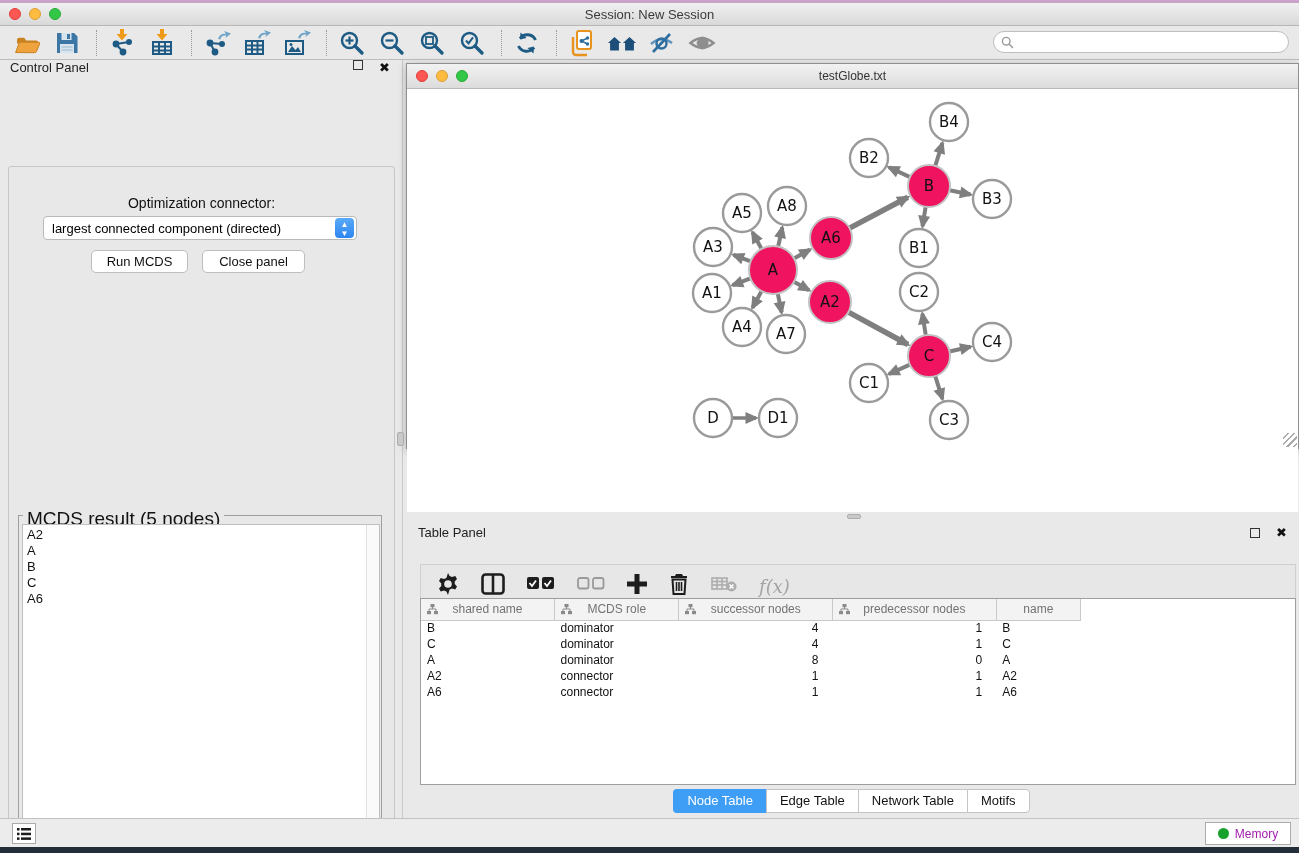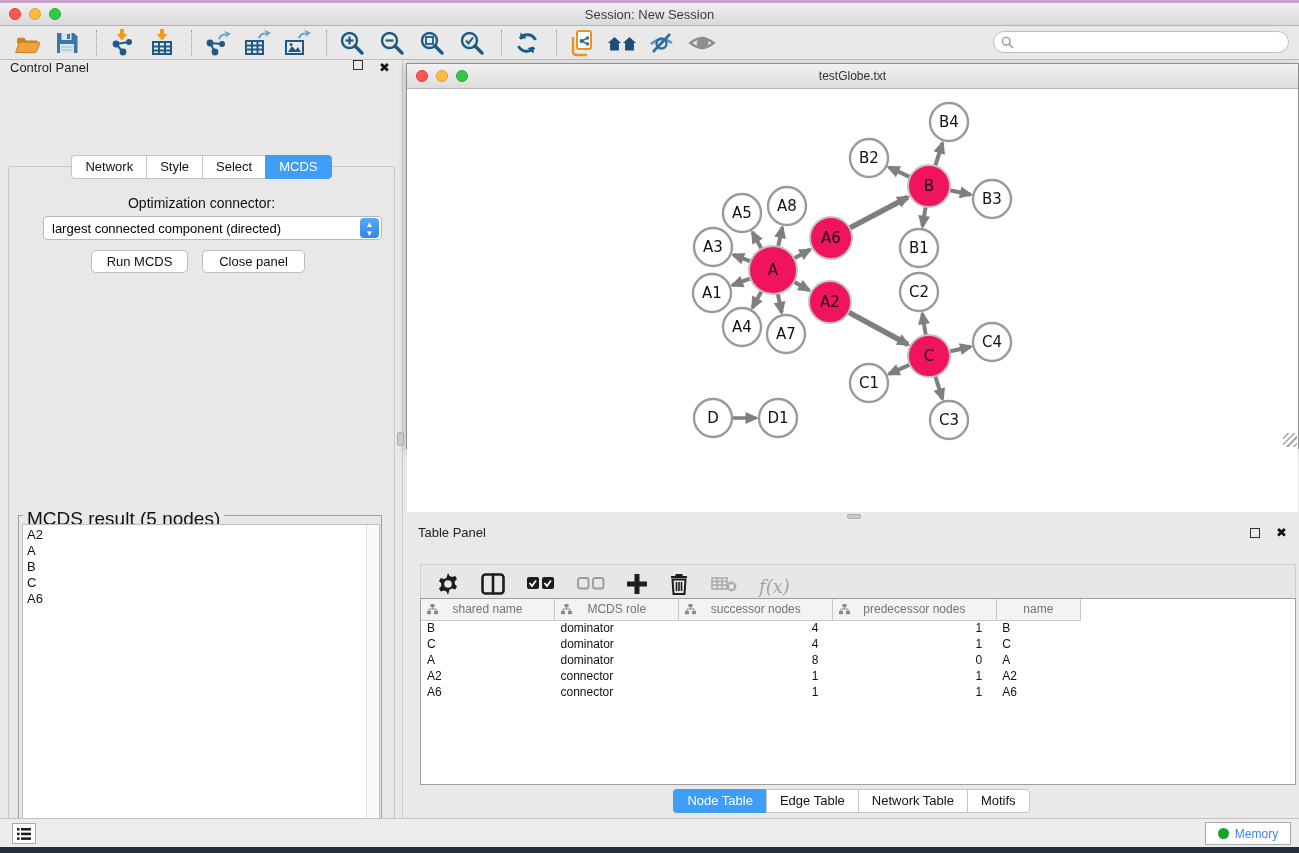--- a/index.html
+++ b/index.html
@@ -46,21 +46,21 @@
     border-right:none; color:#111; cursor:default; }
   .seg-tab:first-child { border-radius:4px 0 0 4px; }
   .seg-tab:last-child { border-right:1px solid #C4C4C4; border-radius:0 4px 4px 0; }
   .seg-tab.active { background:#3E9EF6; border-color:#3E9EF6; color:#fff; }
 
   #cp-tabs { top:95px; left:0; width:403px; }
   #cp-body { left:8px; top:106px; width:387px; height:698px; border:1px solid #C6C6C6;
     border-radius:3px; background:#E8E8E8; }
 
   #opt-label { top:135px; left:0; width:403px; text-align:center; font-size:14px; color:#111; }
-  #criterion { left:43px; top:156px; width:339px; height:24px; background:#fff;
+  #criterion { left:43px; top:156px; width:314px; height:24px; background:#fff;
     border:1px solid #B9B9B9; border-radius:4px; display:flex; align-items:center; font-size:13px; }
   #criterion .val { flex:1; padding-left:8px; white-space:nowrap; overflow:hidden; }
   #criterion .stepper { width:19px; height:20px; margin-right:2px; background:linear-gradient(#5AAAF8,#2E86F0);
     border-radius:4px; color:#fff; font-size:8px; line-height:9px; text-align:center; padding-top:2px; }
   .mac-btn { position:absolute; height:23px; background:#fff; border:1px solid #BDBDBD; border-radius:5px;
     font-size:13px; color:#111; display:flex; align-items:center; justify-content:center; cursor:default; }
   #run-btn { left:91px; top:190px; width:97px; }
   #close-panel-btn { left:202px; top:190px; width:103px; }
 
   #mcds-fieldset { left:18px; top:455px; width:364px; height:340px; border:1px solid #9f9f9f; background:#E8E8E8; }
@@ -100,21 +100,21 @@
   #node-table td { height:16px; padding:0 6px; color:#111; white-space:nowrap; }
   td.al { text-align:left; } td.ar { text-align:right; padding-right:14px !important; }
 
   #tp-tabs { top:789px; left:404px; width:895px; }
 
   
   #statusbar { left:0; top:818px; width:1299px; height:29px; background:#ECECEC; border-top:1px solid #C2C2C2; }
   #list-btn { position:absolute; left:12px; top:4px; width:24px; height:21px; background:#fff;
     border:1px solid #ABABAB; display:flex; align-items:center; justify-content:center; }
   #memory-btn { position:absolute; right:8px; top:3px; height:23px; width:86px; background:#fff;
-    border:1px solid #ABABAB; display:flex; align-items:center; justify-content:center; gap:6px; font-size:12px; color:#3b82f6; }
+    border:1px solid #ABABAB; display:flex; align-items:center; justify-content:center; gap:6px; font-size:12px; color:#a21caf; }
   #memory-dot { width:11px; height:11px; border-radius:50%; background:#17A12D; }
 
   svg text { font-family:"DejaVu Sans","Liberation Sans",sans-serif; }
 </style>
 </head>
 <body>
 
 <div id="desktop-top" class="abs"></div>
 
 <div id="titlebar" class="abs">
@@ -293,26 +293,20 @@
 </div>
 
 <div id="control-panel" class="abs">
   <div class="panel-head">
     <span>Control Panel</span>
     <span class="spacer"></span>
     <span class="float-box"></span>
     <span class="close-x">✖</span>
   </div>
   <div id="cp-body" class="abs"></div>
-  <div id="cp-tabs" class="tabs-row abs">
-      <span class="seg-tab">Network</span>
-      <span class="seg-tab">Style</span>
-      <span class="seg-tab">Select</span>
-      <span class="seg-tab active">MCDS</span>
-    </div>
   <div id="opt-label" class="abs">Optimization connector:</div>
   <div id="criterion" class="abs">
     <span class="val">largest connected component (directed)</span>
     <span class="stepper">▲<br>▼</span>
   </div>
   <div id="run-btn" class="mac-btn">Run MCDS</div>
   <div id="close-panel-btn" class="mac-btn">Close panel</div>
   <div id="mcds-fieldset" class="abs">
     <span id="mcds-legend">MCDS result (5 nodes)</span>
     <div id="mcds-list">

